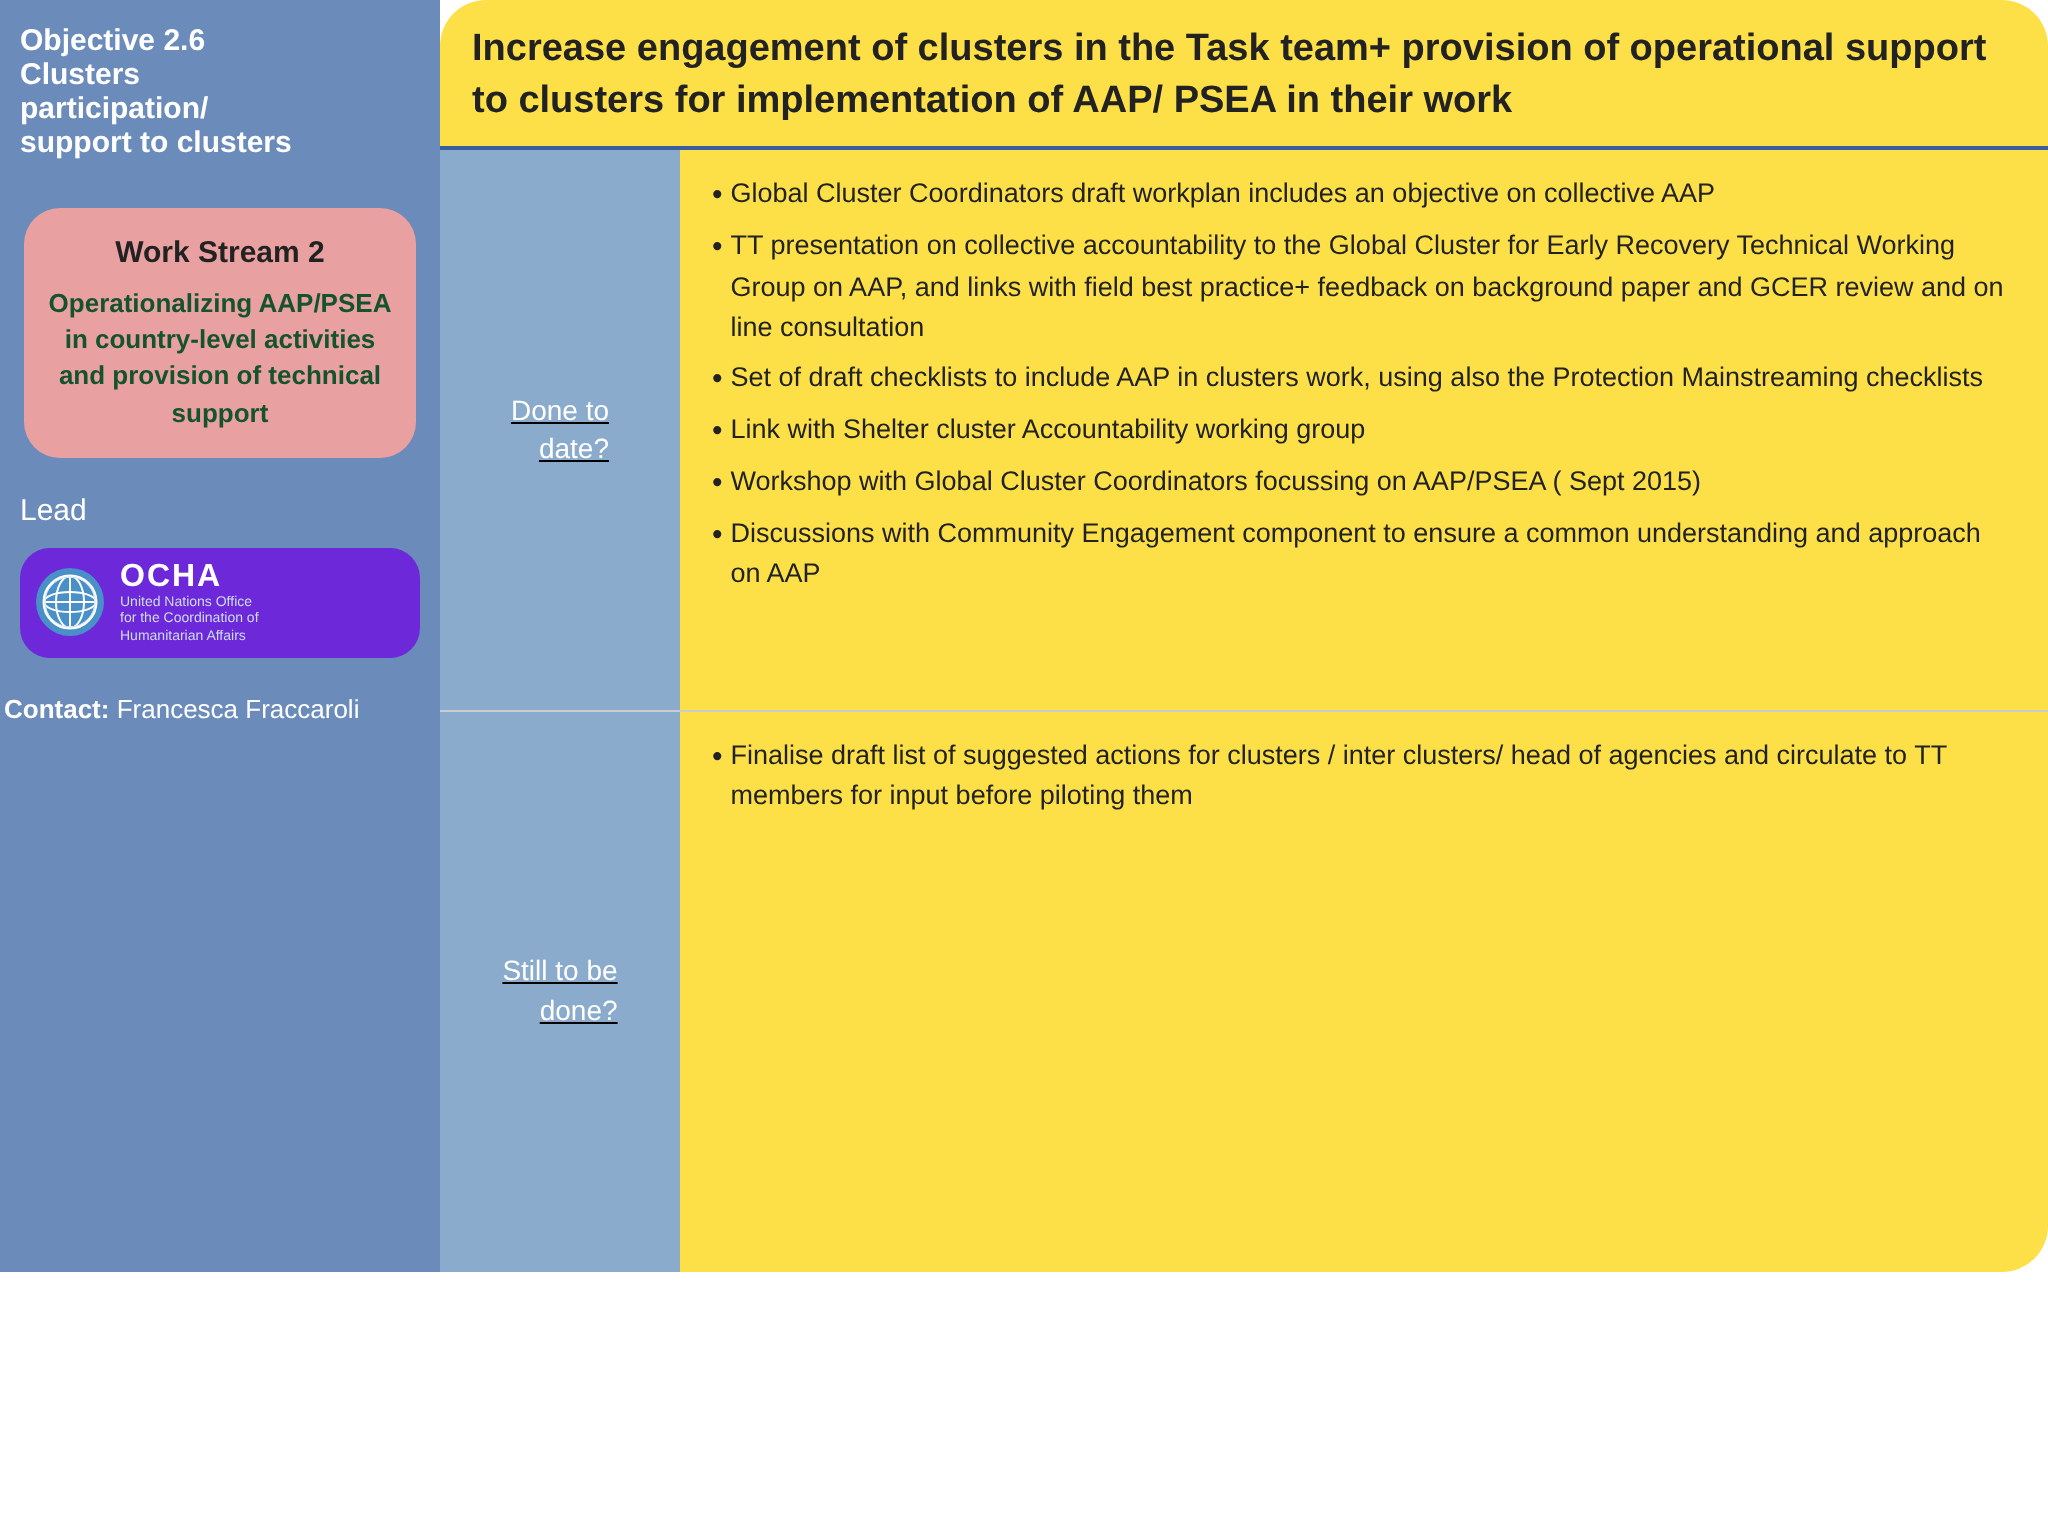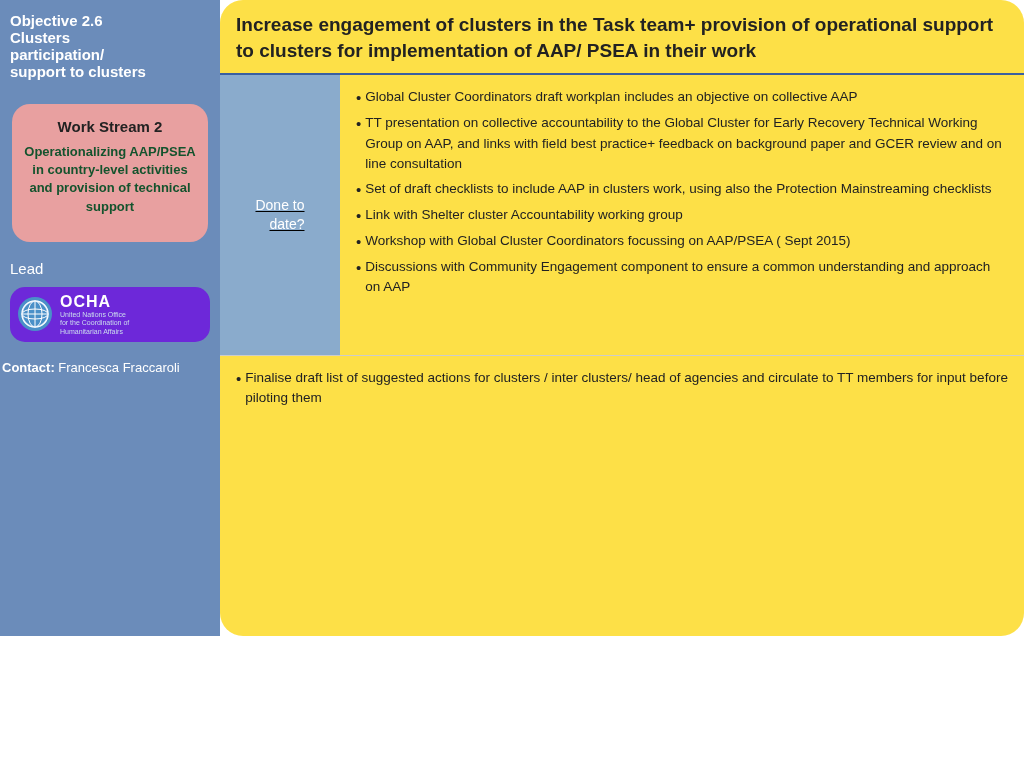--- a/index.html
+++ b/index.html
@@ -35,21 +35,21 @@
       font-weight: bold;
       font-size: 15px;
       padding: 12px 10px 10px 10px;
       border-bottom: none;
     }
 
     .work-stream-box {
       background-color: #e8a0a0;
       border-radius: 18px;
       margin: 14px 12px 10px 12px;
-      padding: 14px 10px 26px 10px;
+      padding: 14px 10px 13px 10px;
       text-align: center;
       flex-shrink: 0;
     }
 
     .work-stream-title {
       font-weight: bold;
       font-size: 15px;
       color: #222;
       margin-bottom: 8px;
     }
@@ -282,20 +282,23 @@
               <span class="bullet-dot">•</span>
               <span class="bullet-text">Workshop with Global Cluster Coordinators focussing on AAP/PSEA ( Sept 2015)</span>
             </div>
             <div class="bullet-item">
               <span class="bullet-dot">•</span>
               <span class="bullet-text">Discussions with Community Engagement component to ensure a common understanding and approach on AAP</span>
             </div>
           </div>
         </div>
         <div class="content-row">
+          <div class="label-cell">
+            <div class="label-cell-text">Still to be<br>done?</div>
+          </div>
           <div class="text-cell">
             <div class="bullet-item">
               <span class="bullet-dot">•</span>
               <span class="bullet-text">Finalise draft list of suggested actions for clusters / inter clusters/ head of agencies and circulate to TT members for input before piloting them</span>
             </div>
           </div>
         </div>
       </div>
   </div>
 </div>

